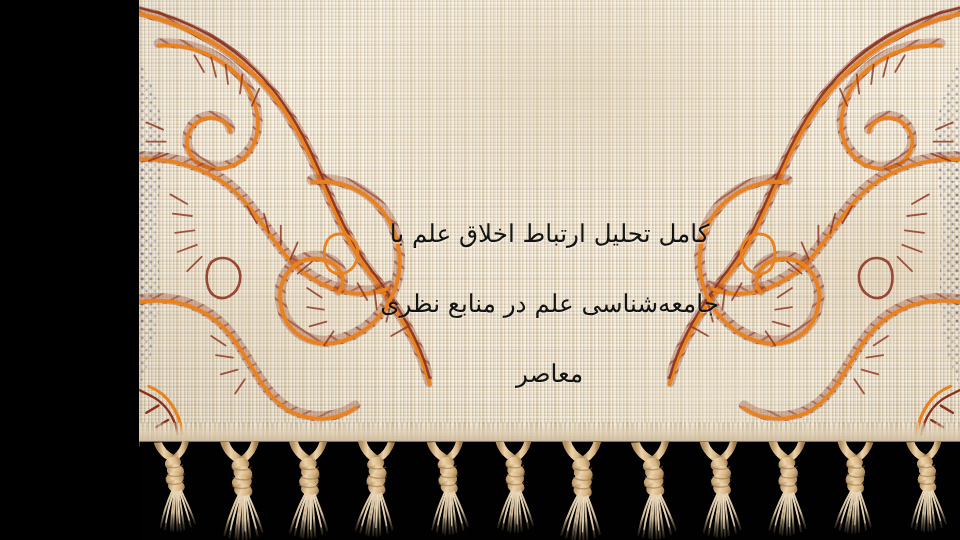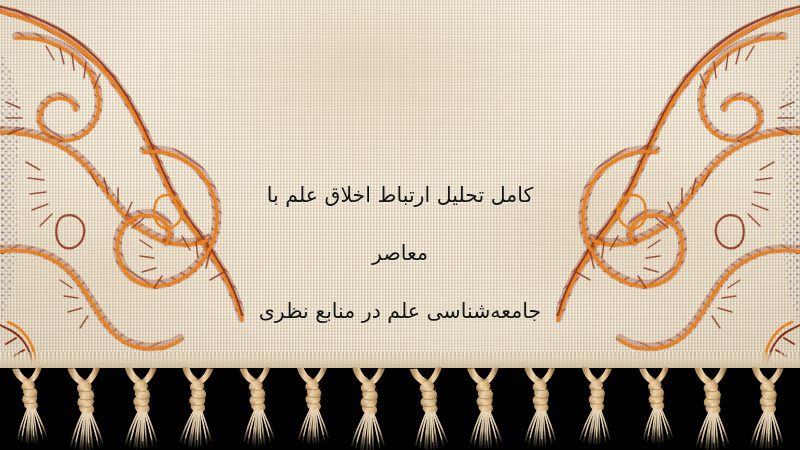--- a/index.html
+++ b/index.html
@@ -1,18 +1,18 @@
 <!DOCTYPE html>
 <html lang="fa" dir="rtl"><head>
 <meta charset="utf-8">
 <title>Persian Textile Title Card</title>
 <style>
   html,body{margin:0;padding:0;background:#000;}
   #stage{
-    position:relative;width:800px;height:450px;overflow:hidden;
+    position:relative;width:684px;height:450px;overflow:hidden;
     background:#000;
     font-family:"DejaVu Sans","Liberation Sans",sans-serif;
     -webkit-font-smoothing:antialiased;
   }
 
   
   #fabric{
     position:absolute;left:0;top:0;width:800px;height:372px;
     background-color:#e6dac6;
     background-image:
@@ -217,22 +217,22 @@
         </g>
         <path d="M14,322 C30,328 40,344 42,362" fill="none" stroke="#e8821e" stroke-width="2.6" stroke-linecap="round"></path>
       </g>
     </svg>
   </div>
 
   <div id="hem"></div>
 
   <div id="title">
     <span class="tline">کامل تحلیل ارتباط اخلاق علم با</span>
+    <span class="tline">جامعه‌شناسی علم در منابع نظری</span>
     <span class="tline">معاصر</span>
-    <span class="tline">جامعه‌شناسی علم در منابع نظری</span>
   </div>
 
   <div id="black-zone">
     <div id="fringe-row">
         <div class="tassel" style="left: 6px; transform: rotate(-3deg) scale(0.93); transform-origin: 50% 0%;">
     <svg viewBox="0 0 46 82" aria-hidden="true">
       <defs>
         <linearGradient id="cordG" x1="0" y1="0" x2="1" y2="0">
           <stop offset="0%" stop-color="#b3905f"></stop>
           <stop offset="38%" stop-color="#ecd2ab"></stop>

